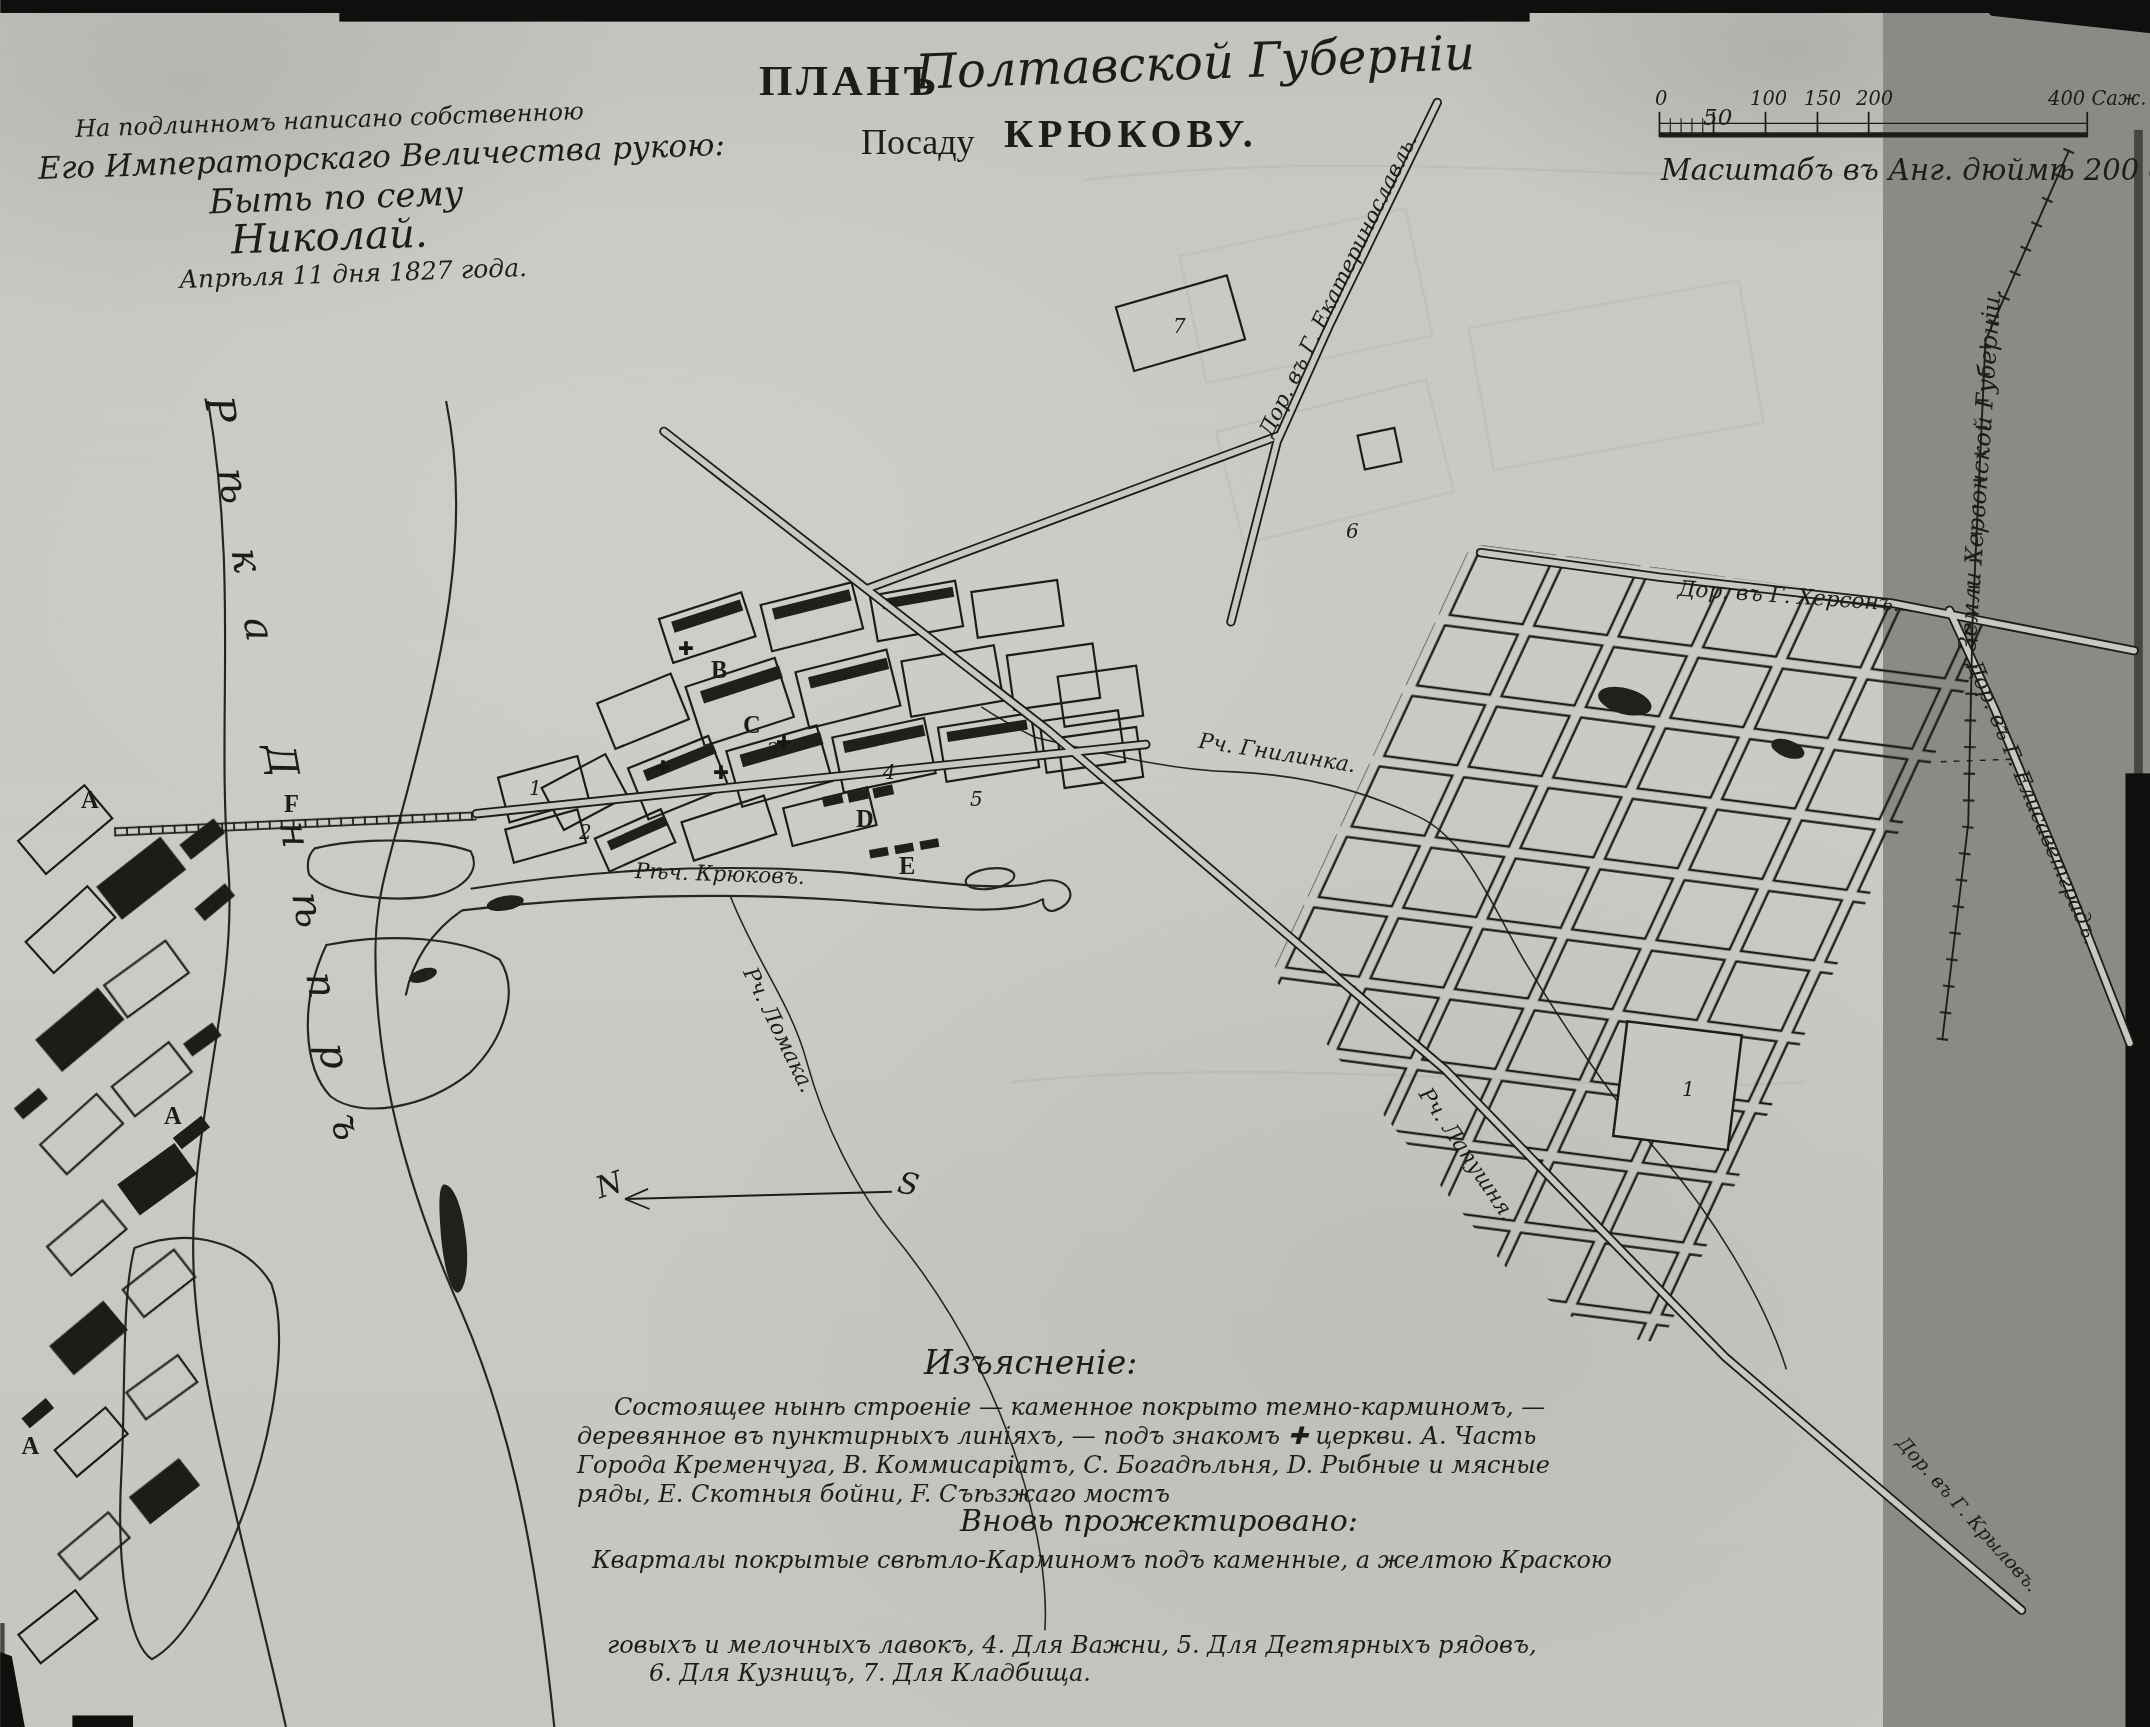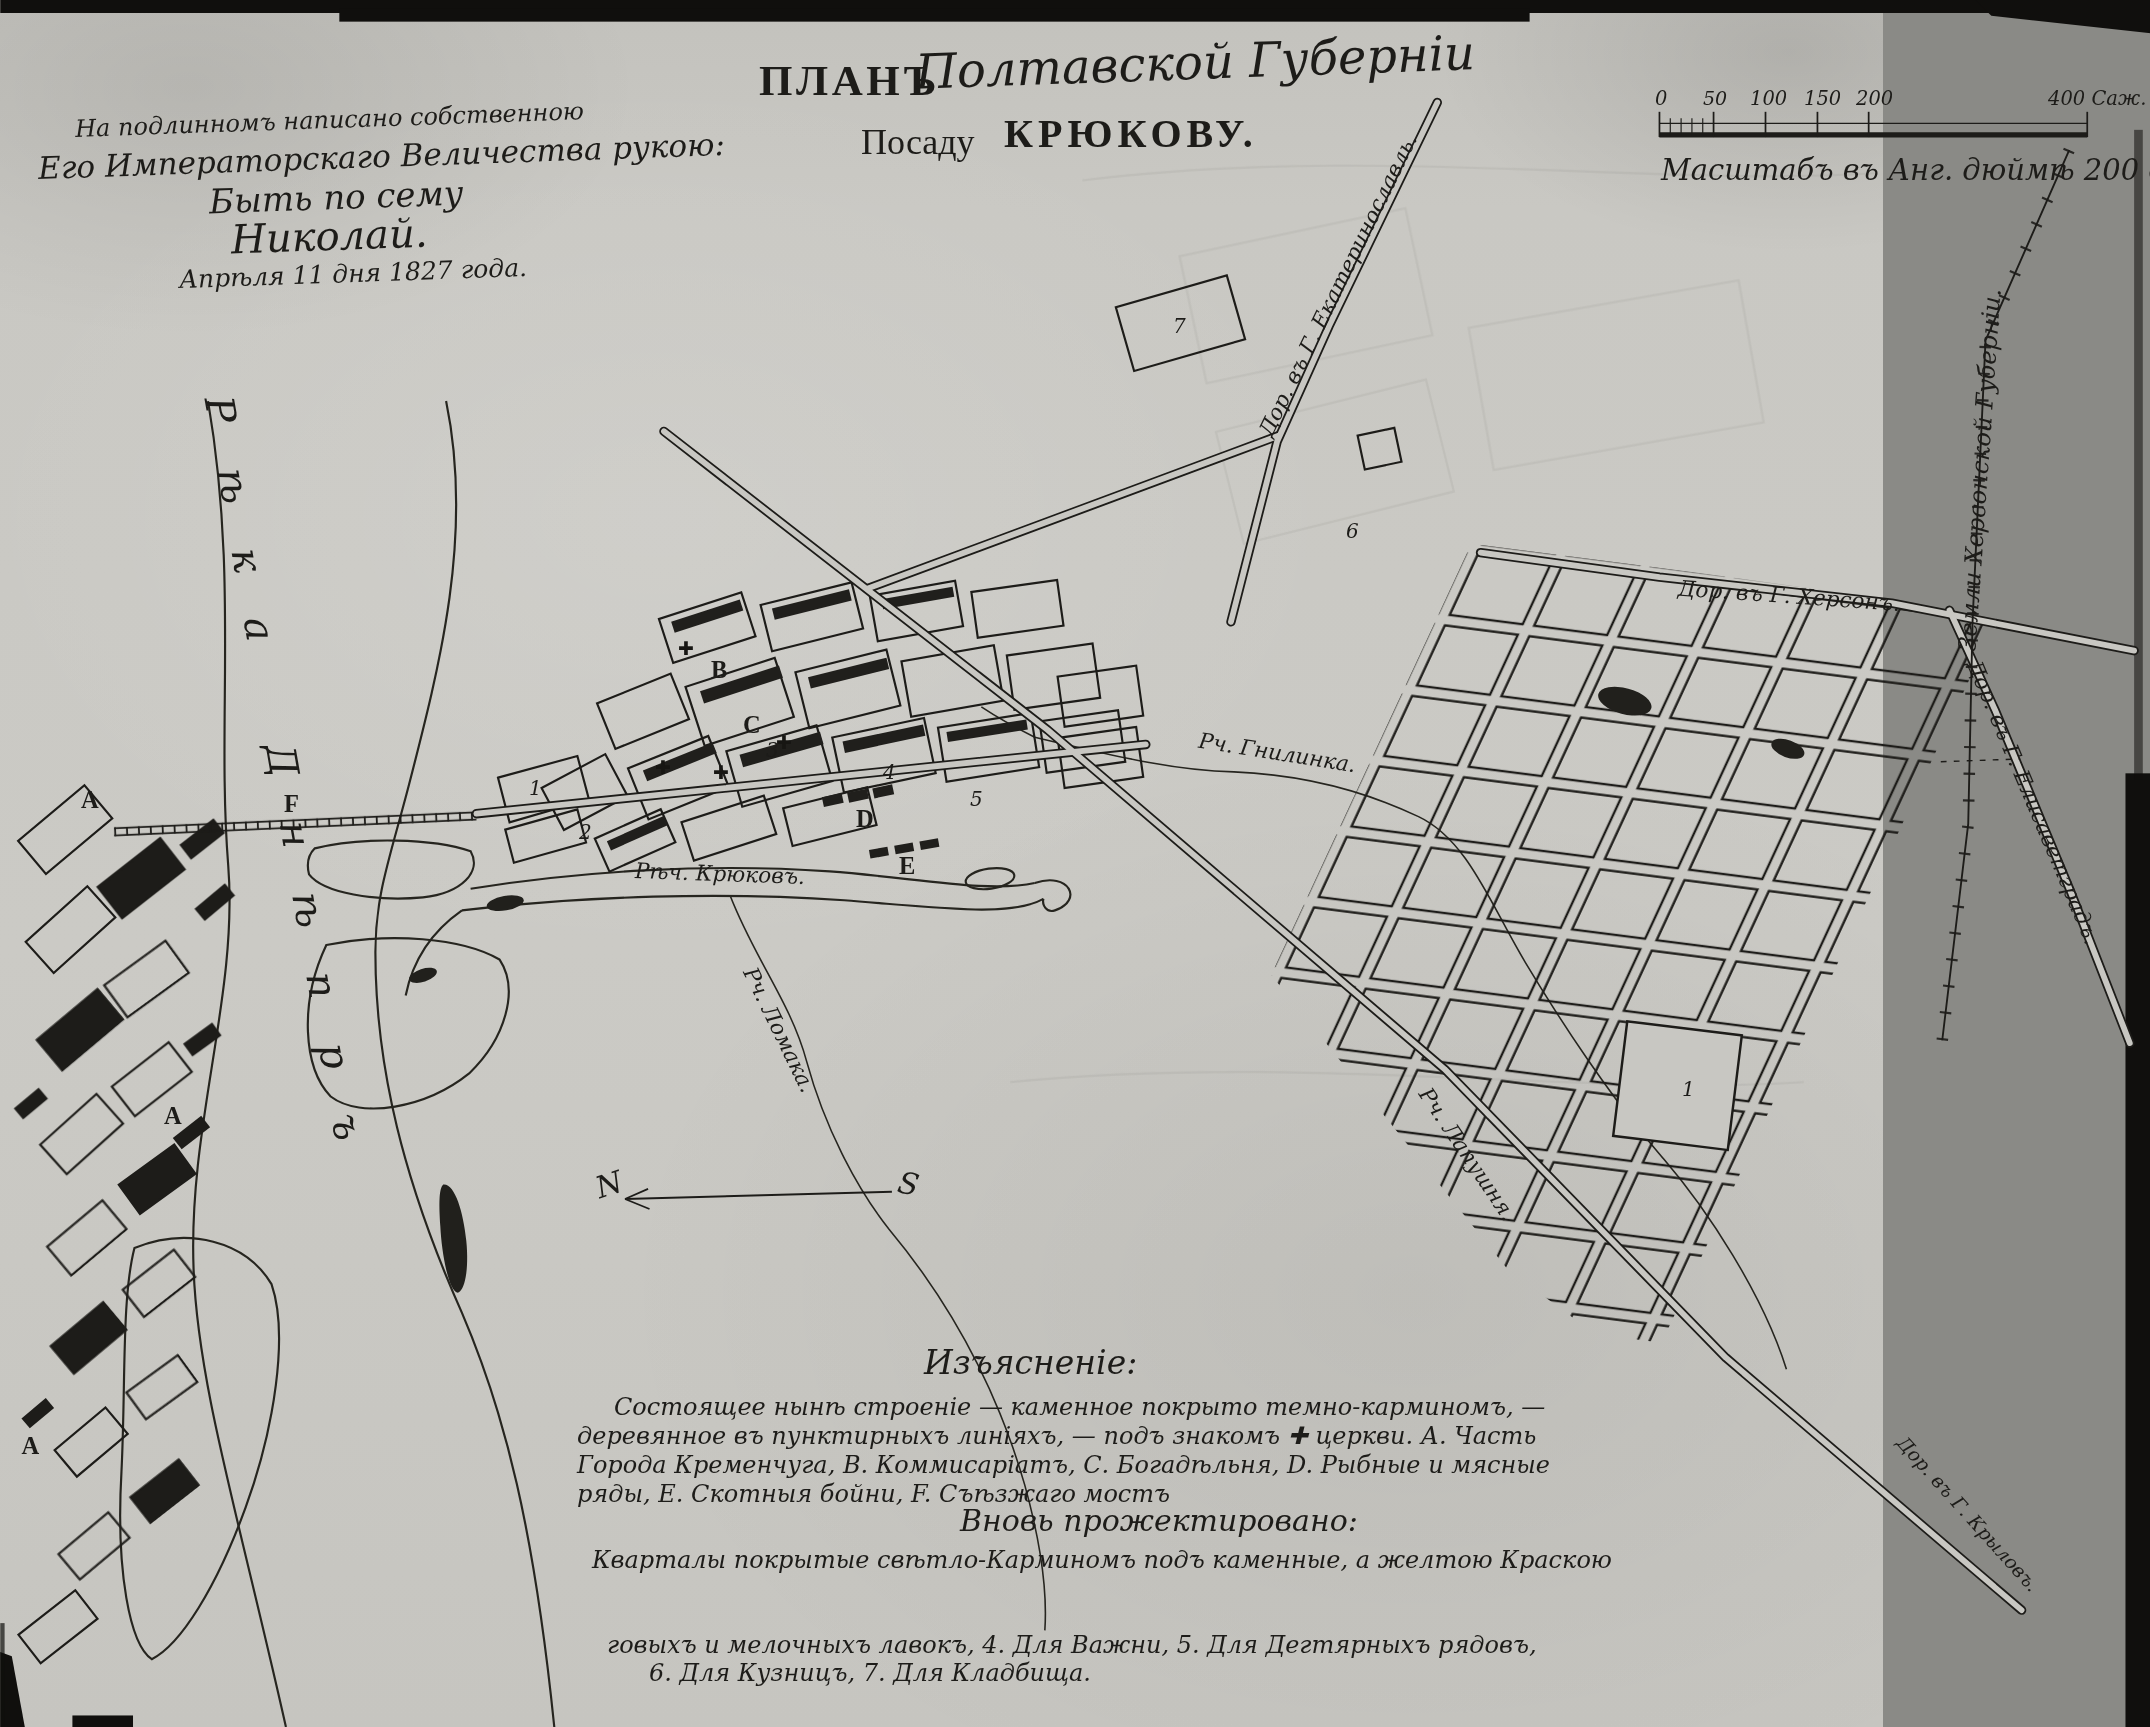--- a/index.html
+++ b/index.html
@@ -224,21 +224,21 @@
   <span class="lbl print" style="left:861px;top:124px;font-size:36px;font-weight:normal;">Посаду</span>
   <span class="lbl print" style="left:1004px;top:114px;font-size:40px;font-weight:bold;letter-spacing:5px;">КРЮКОВУ.</span>
 
   <span class="lbl script" style="left:75px;top:108px;font-size:24px;transform:rotate(-2deg);">На подлинномъ написано собственною</span>
   <span class="lbl script" style="left:38px;top:141px;font-size:31px;transform:rotate(-2deg);">Его Императорскаго Величества рукою:</span>
   <span class="lbl script" style="left:209px;top:180px;font-size:34px;transform:rotate(-2deg);">Быть по сему</span>
   <span class="lbl script" style="left:231px;top:216px;font-size:40px;transform:rotate(-2deg);">Николай.</span>
   <span class="lbl script" style="left:179px;top:261px;font-size:25px;transform:rotate(-2deg);">Апрѣля 11 дня 1827 года.</span>
 
   <span class="lbl script" style="left:1655px;top:89px;font-size:19.5px;">0</span>
-  <span class="lbl script" style="left:1703px;top:89px;font-size:19px;">50</span>
+  <span class="lbl script" style="left:1703px;top:106px;font-size:23px;">50</span>
   <span class="lbl script" style="left:1750px;top:89px;font-size:19.5px;">100</span>
   <span class="lbl script" style="left:1804px;top:89px;font-size:19.5px;">150</span>
   <span class="lbl script" style="left:1856px;top:89px;font-size:19.5px;">200</span>
   <span class="lbl script" style="left:2048px;top:89px;font-size:19.5px;">400 Саж.</span>
   <span class="lbl script" style="left:1661px;top:156px;font-size:29px;">Масштабъ въ Анг. дюймѣ 200 саженъ.</span>
 
   <span class="lbl script" style="left:238px;top:393px;font-size:40px;letter-spacing:46px;transform:rotate(80deg);transform-origin:0 0;">Рѣка Днѣпръ</span>
   <span class="lbl script" style="left:635px;top:863px;font-size:21.6px;transform:rotate(2deg);">Рѣч. Крюковъ.</span>
   <span class="lbl script" style="left:1198px;top:742px;font-size:21.6px;transform:rotate(9deg);">Рч. Гнилинка.</span>
   <span class="lbl script" style="left:759px;top:964px;font-size:21.6px;transform:rotate(64deg);transform-origin:0 0;">Рч. Ломака.</span>

